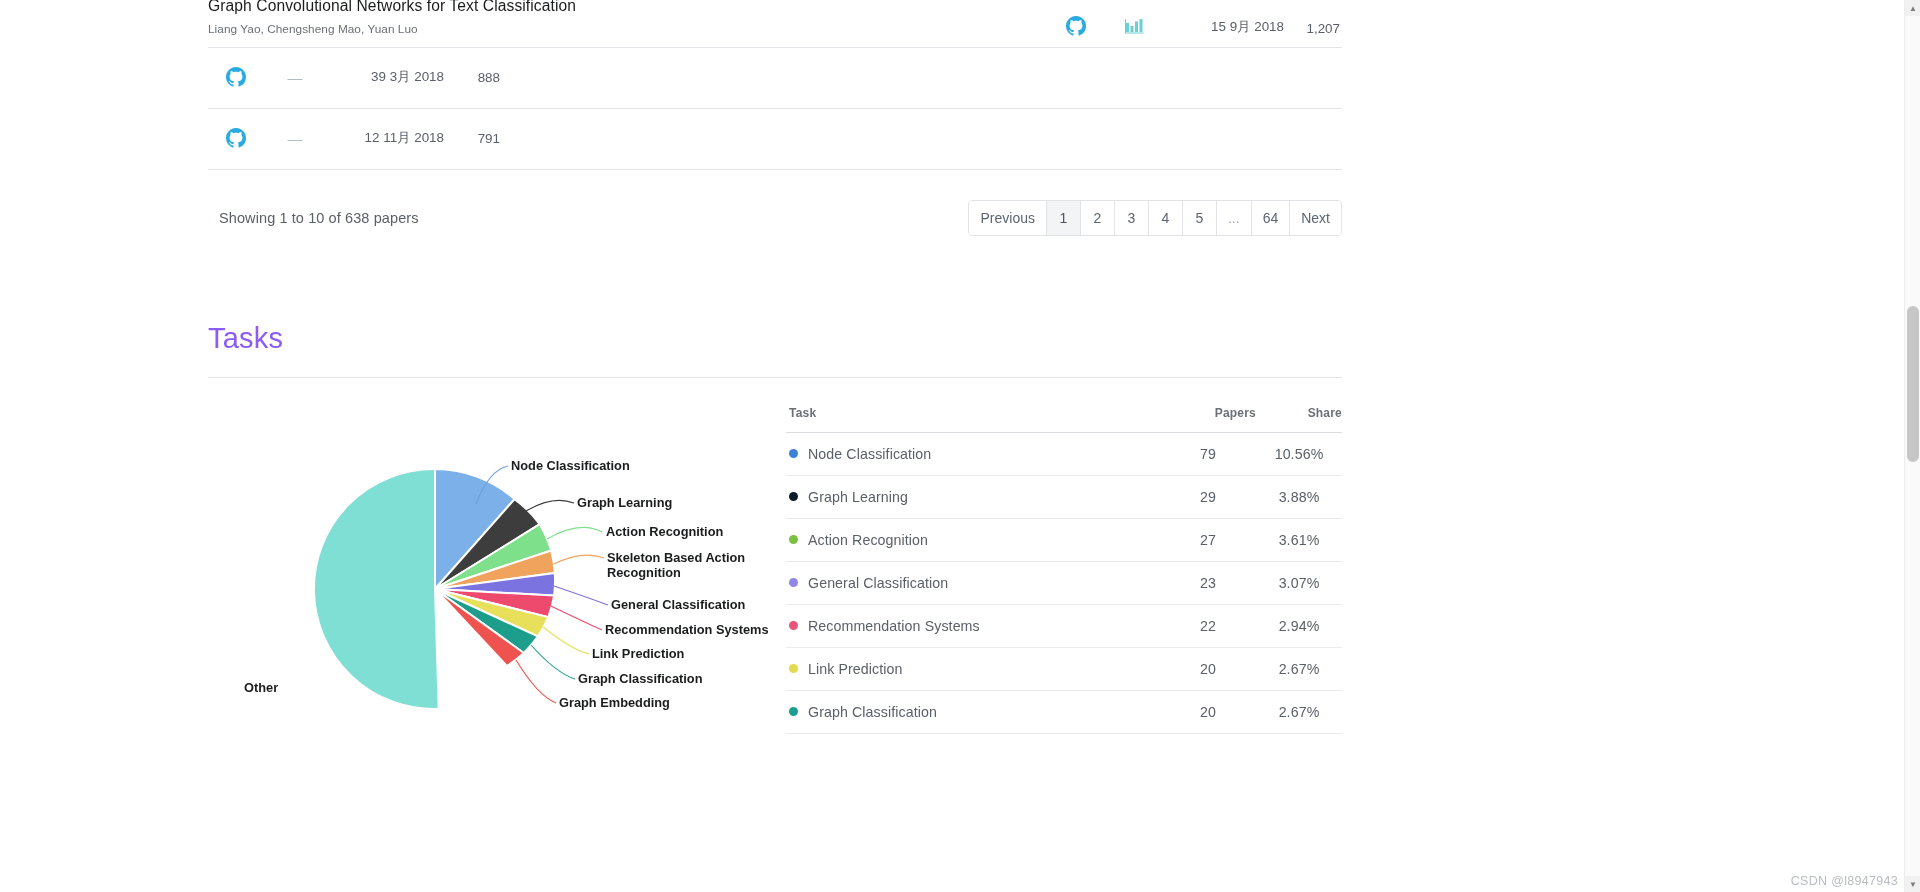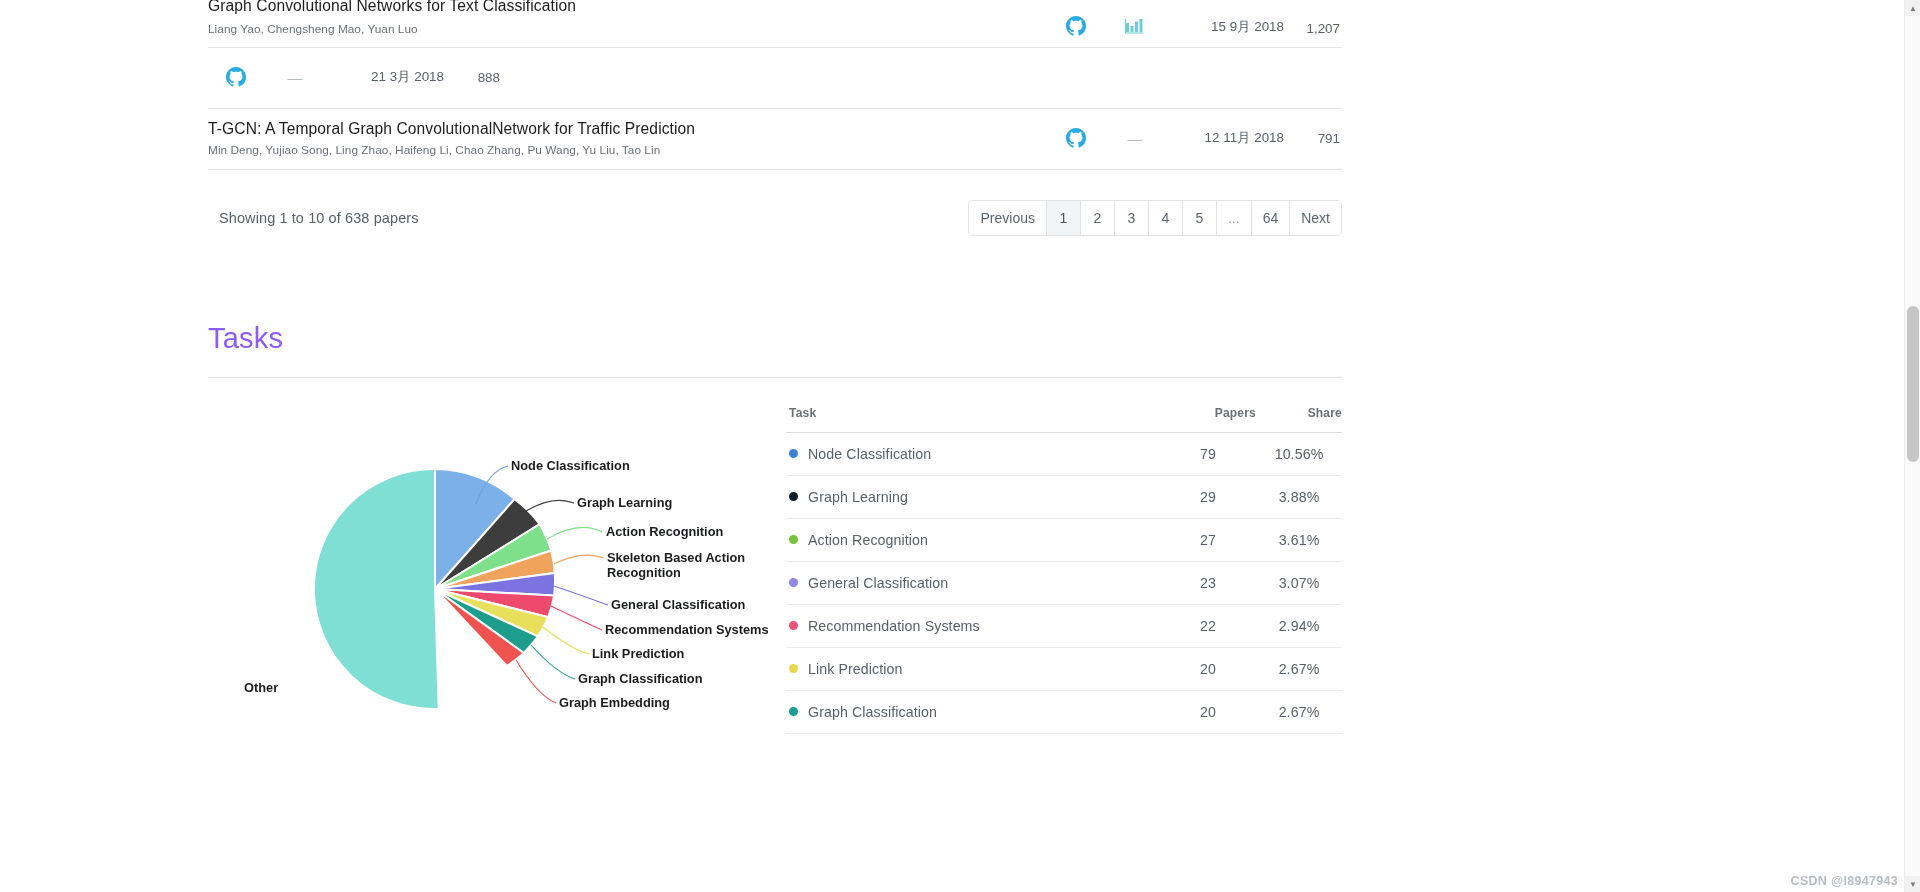--- a/index.html
+++ b/index.html
@@ -210,21 +210,20 @@
 
   
   .watermark {
     position: absolute;
     right: 22px;
     bottom: 4px;
     font-size: 12.5px;
     color: #b9bcc0;
     letter-spacing: .3px;
     white-space: nowrap;
-    font-weight: bold;
   }
 </style>
 </head>
 <body>
 
 <div id="root">
 
   <div class="content">
 
     <div>
@@ -262,29 +261,25 @@
         <div class="cell-code">
           <span class="gh-icon">
             <svg width="20" height="20" viewBox="0 0 16 16">
                 <path fill="#29abe2" d="M8 0C3.58 0 0 3.58 0 8c0 3.54 2.29 6.53 5.47 7.59.4.07.55-.17.55-.38 0-.19-.01-.82-.01-1.49-2.01.37-2.53-.49-2.69-.94-.09-.23-.48-.94-.82-1.13-.28-.15-.68-.52-.01-.53.63-.01 1.08.58 1.23.82.72 1.21 1.87.87 2.33.66.07-.52.28-.87.51-1.07-1.78-.2-3.64-.89-3.64-3.95 0-.87.31-1.59.82-2.15-.08-.2-.36-1.02.08-2.12 0 0 .67-.21 2.2.82.64-.18 1.32-.27 2-.27s1.36.09 2 .27c1.53-1.04 2.2-.82 2.2-.82.44 1.1.16 1.92.08 2.12.51.56.82 1.27.82 2.15 0 3.07-1.87 3.75-3.65 3.95.29.25.54.73.54 1.48 0 1.07-.01 1.93-.01 2.2 0 .21.15.46.55.38A8.01 8.01 0 0 0 16 8c0-4.42-3.58-8-8-8z"></path>
               </svg>
           </span>
         </div>
         <div class="cell-chart">
           <span class="dash">—</span>
         </div>
-        <div class="cell-date">21 3月 2018</div>
+        <div class="cell-date">39 3月 2018</div>
         <div class="cell-stars">888</div>
       </div>
 
       <div class="paper-row">
-        <div class="paper-main">
-          <div class="paper-title">T-GCN: A Temporal Graph ConvolutionalNetwork for Traffic Prediction</div>
-          <div class="paper-authors">Min Deng, Yujiao Song, Ling Zhao, Haifeng Li, Chao Zhang, Pu Wang, Yu Liu, Tao Lin</div>
-        </div>
         <div class="cell-code">
           <span class="gh-icon">
             <svg width="20" height="20" viewBox="0 0 16 16">
                 <path fill="#29abe2" d="M8 0C3.58 0 0 3.58 0 8c0 3.54 2.29 6.53 5.47 7.59.4.07.55-.17.55-.38 0-.19-.01-.82-.01-1.49-2.01.37-2.53-.49-2.69-.94-.09-.23-.48-.94-.82-1.13-.28-.15-.68-.52-.01-.53.63-.01 1.08.58 1.23.82.72 1.21 1.87.87 2.33.66.07-.52.28-.87.51-1.07-1.78-.2-3.64-.89-3.64-3.95 0-.87.31-1.59.82-2.15-.08-.2-.36-1.02.08-2.12 0 0 .67-.21 2.2.82.64-.18 1.32-.27 2-.27s1.36.09 2 .27c1.53-1.04 2.2-.82 2.2-.82.44 1.1.16 1.92.08 2.12.51.56.82 1.27.82 2.15 0 3.07-1.87 3.75-3.65 3.95.29.25.54.73.54 1.48 0 1.07-.01 1.93-.01 2.2 0 .21.15.46.55.38A8.01 8.01 0 0 0 16 8c0-4.42-3.58-8-8-8z"></path>
               </svg>
           </span>
         </div>
         <div class="cell-chart">
           <span class="dash">—</span>
         </div>

